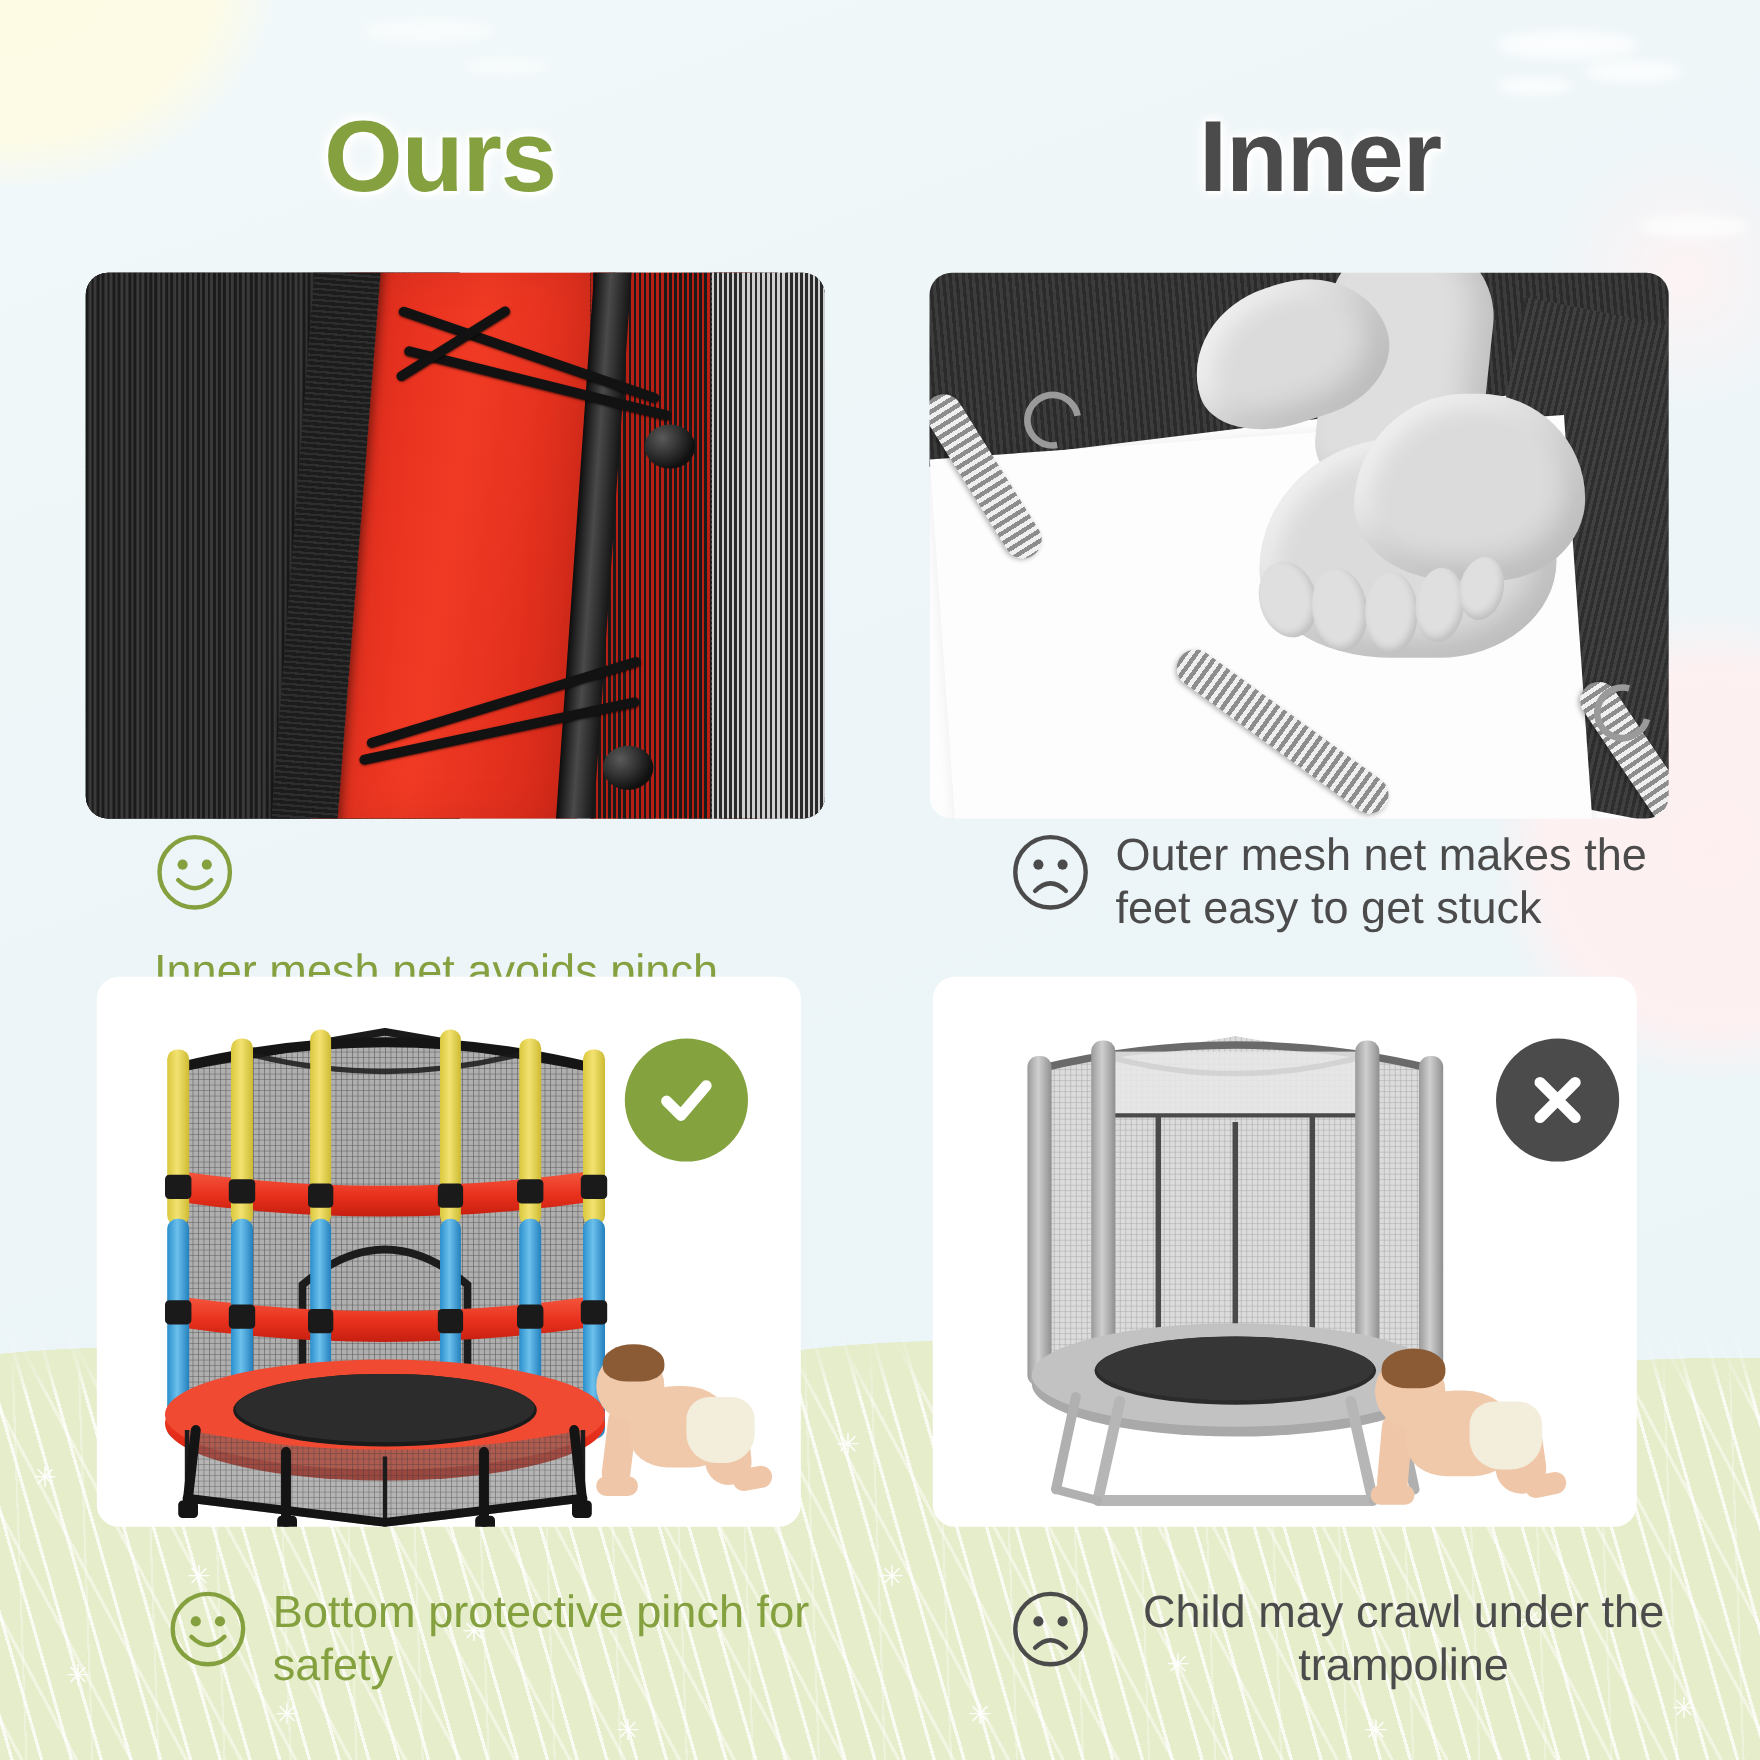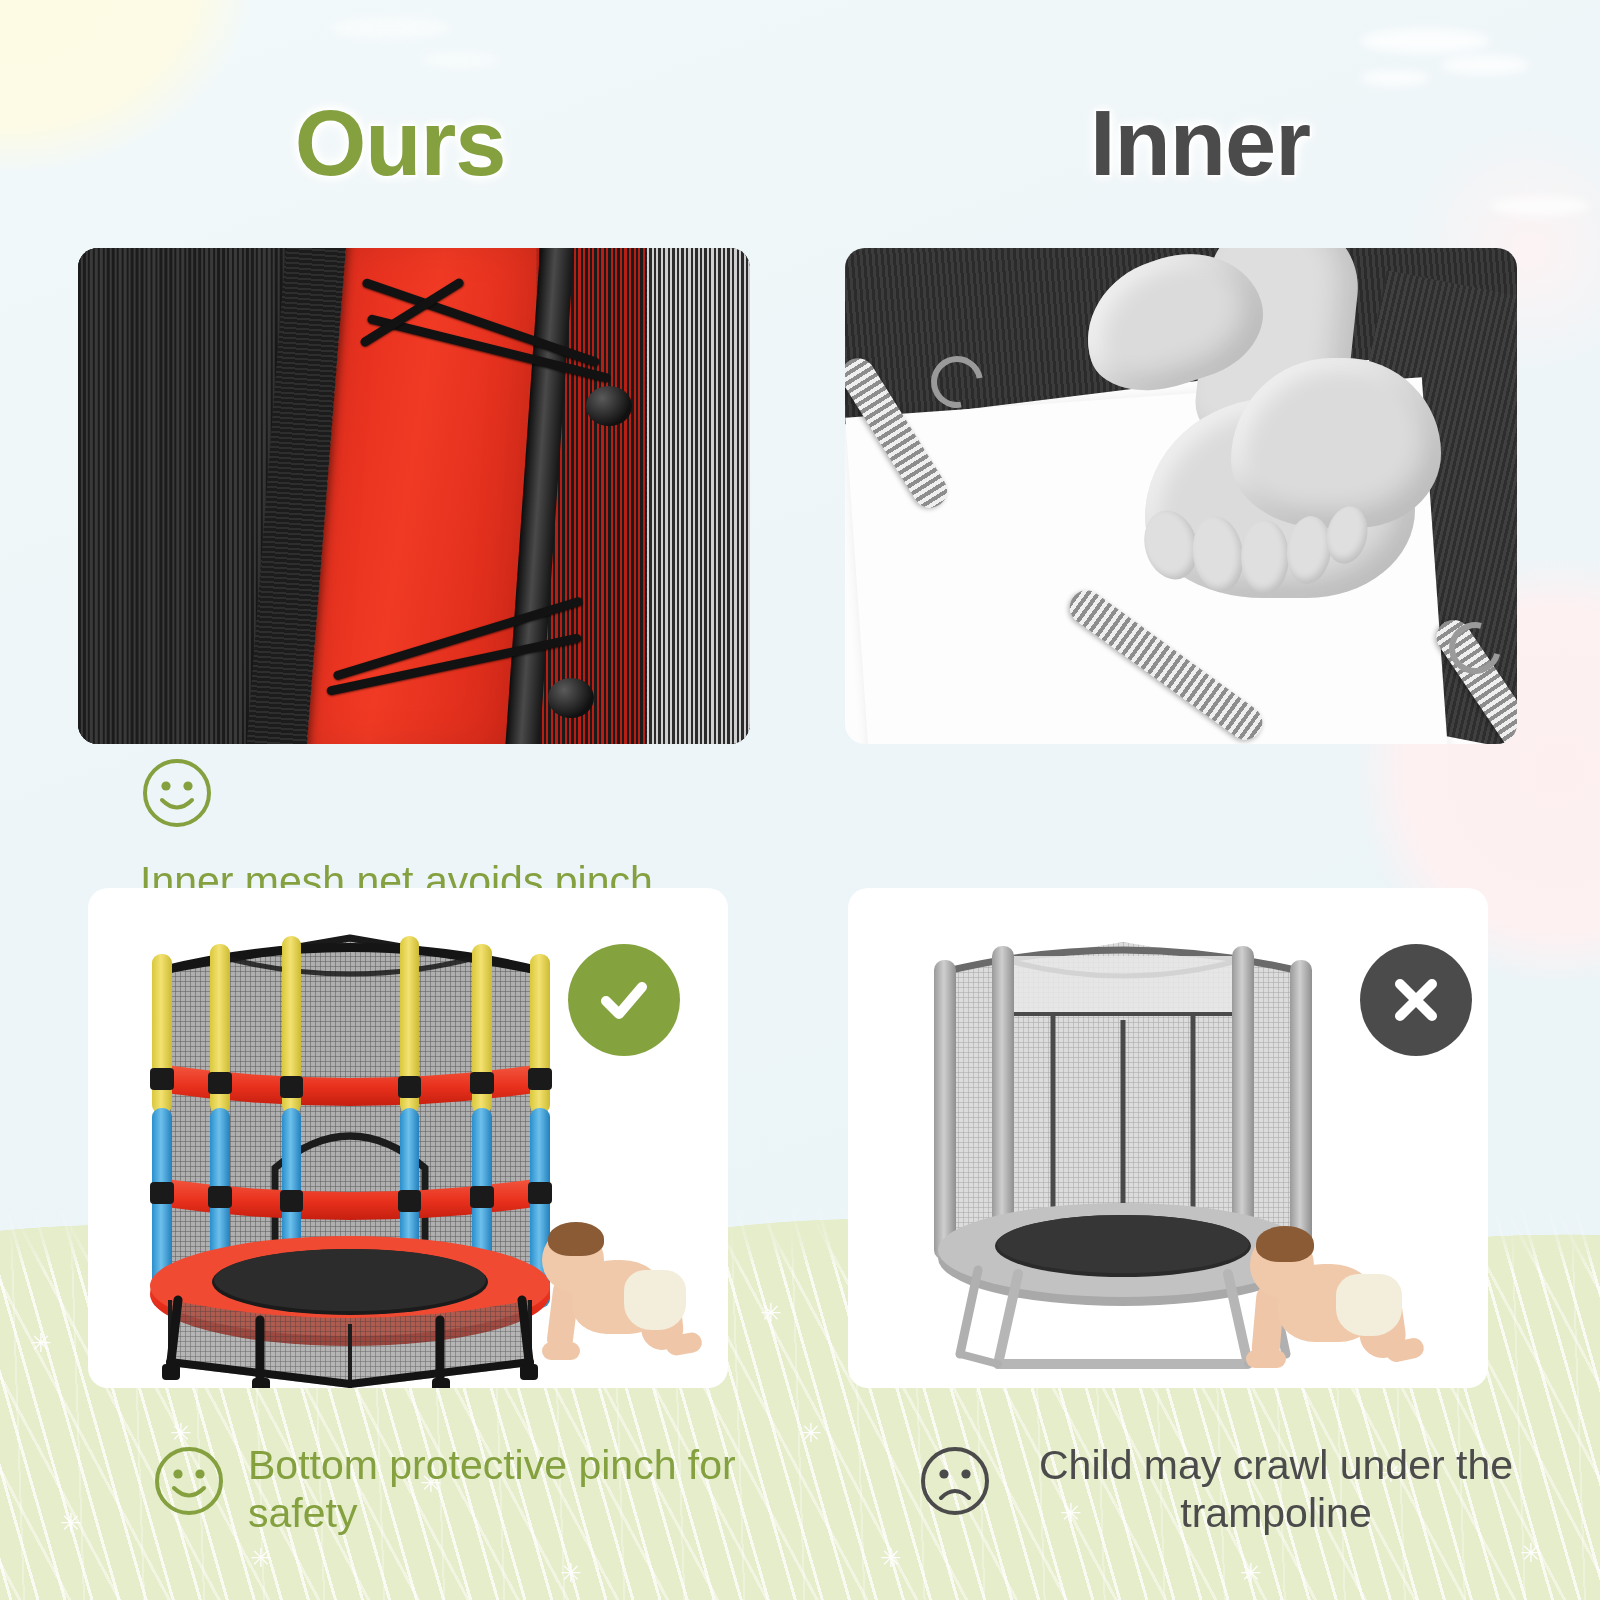--- a/index.html
+++ b/index.html
@@ -239,20 +239,31 @@
       <svg width="74" height="74" viewBox="0 0 74 74">
         <circle cx="37" cy="37" r="32" fill="none" stroke="#84a03f" stroke-width="4"></circle>
         <circle cx="26" cy="30" r="4.6" fill="#84a03f"></circle>
         <circle cx="48" cy="30" r="4.6" fill="#84a03f"></circle>
         <path d="M22 44 Q37 59 52 44" fill="none" stroke="#84a03f" stroke-width="4" stroke-linecap="round"></path>
       </svg>
     </span>
     <span class="cap-text">Inner mesh net avoids pinch hazards</span>
   </div>
 
+  <div class="caption cap-tr bad">
+    <span class="face">
+      <svg width="74" height="74" viewBox="0 0 74 74">
+        <circle cx="37" cy="37" r="32" fill="none" stroke="#4b4b4b" stroke-width="4"></circle>
+        <circle cx="26" cy="30" r="4.6" fill="#4b4b4b"></circle>
+        <circle cx="48" cy="30" r="4.6" fill="#4b4b4b"></circle>
+        <path d="M23 54 Q37 40 51 54" fill="none" stroke="#4b4b4b" stroke-width="4" stroke-linecap="round"></path>
+      </svg>
+    </span>
+    <span class="cap-text">Outer mesh net makes the feet easy to get stuck</span>
+  </div>
 
   <div class="photo p-bl">
     <div class="tr-wrap">
       <svg class="tramp" width="520" height="500" viewBox="0 0 520 500" style="left:12px;top:8px;">
         <defs>
           <linearGradient id="ylw" x1="0" y1="0" x2="1" y2="0">
             <stop offset="0" stop-color="#d9c83c"></stop>
               <stop offset="45%" stop-color="#f3e271"></stop>
               <stop offset="100%" stop-color="#cdbb33"></stop>
           </linearGradient>

